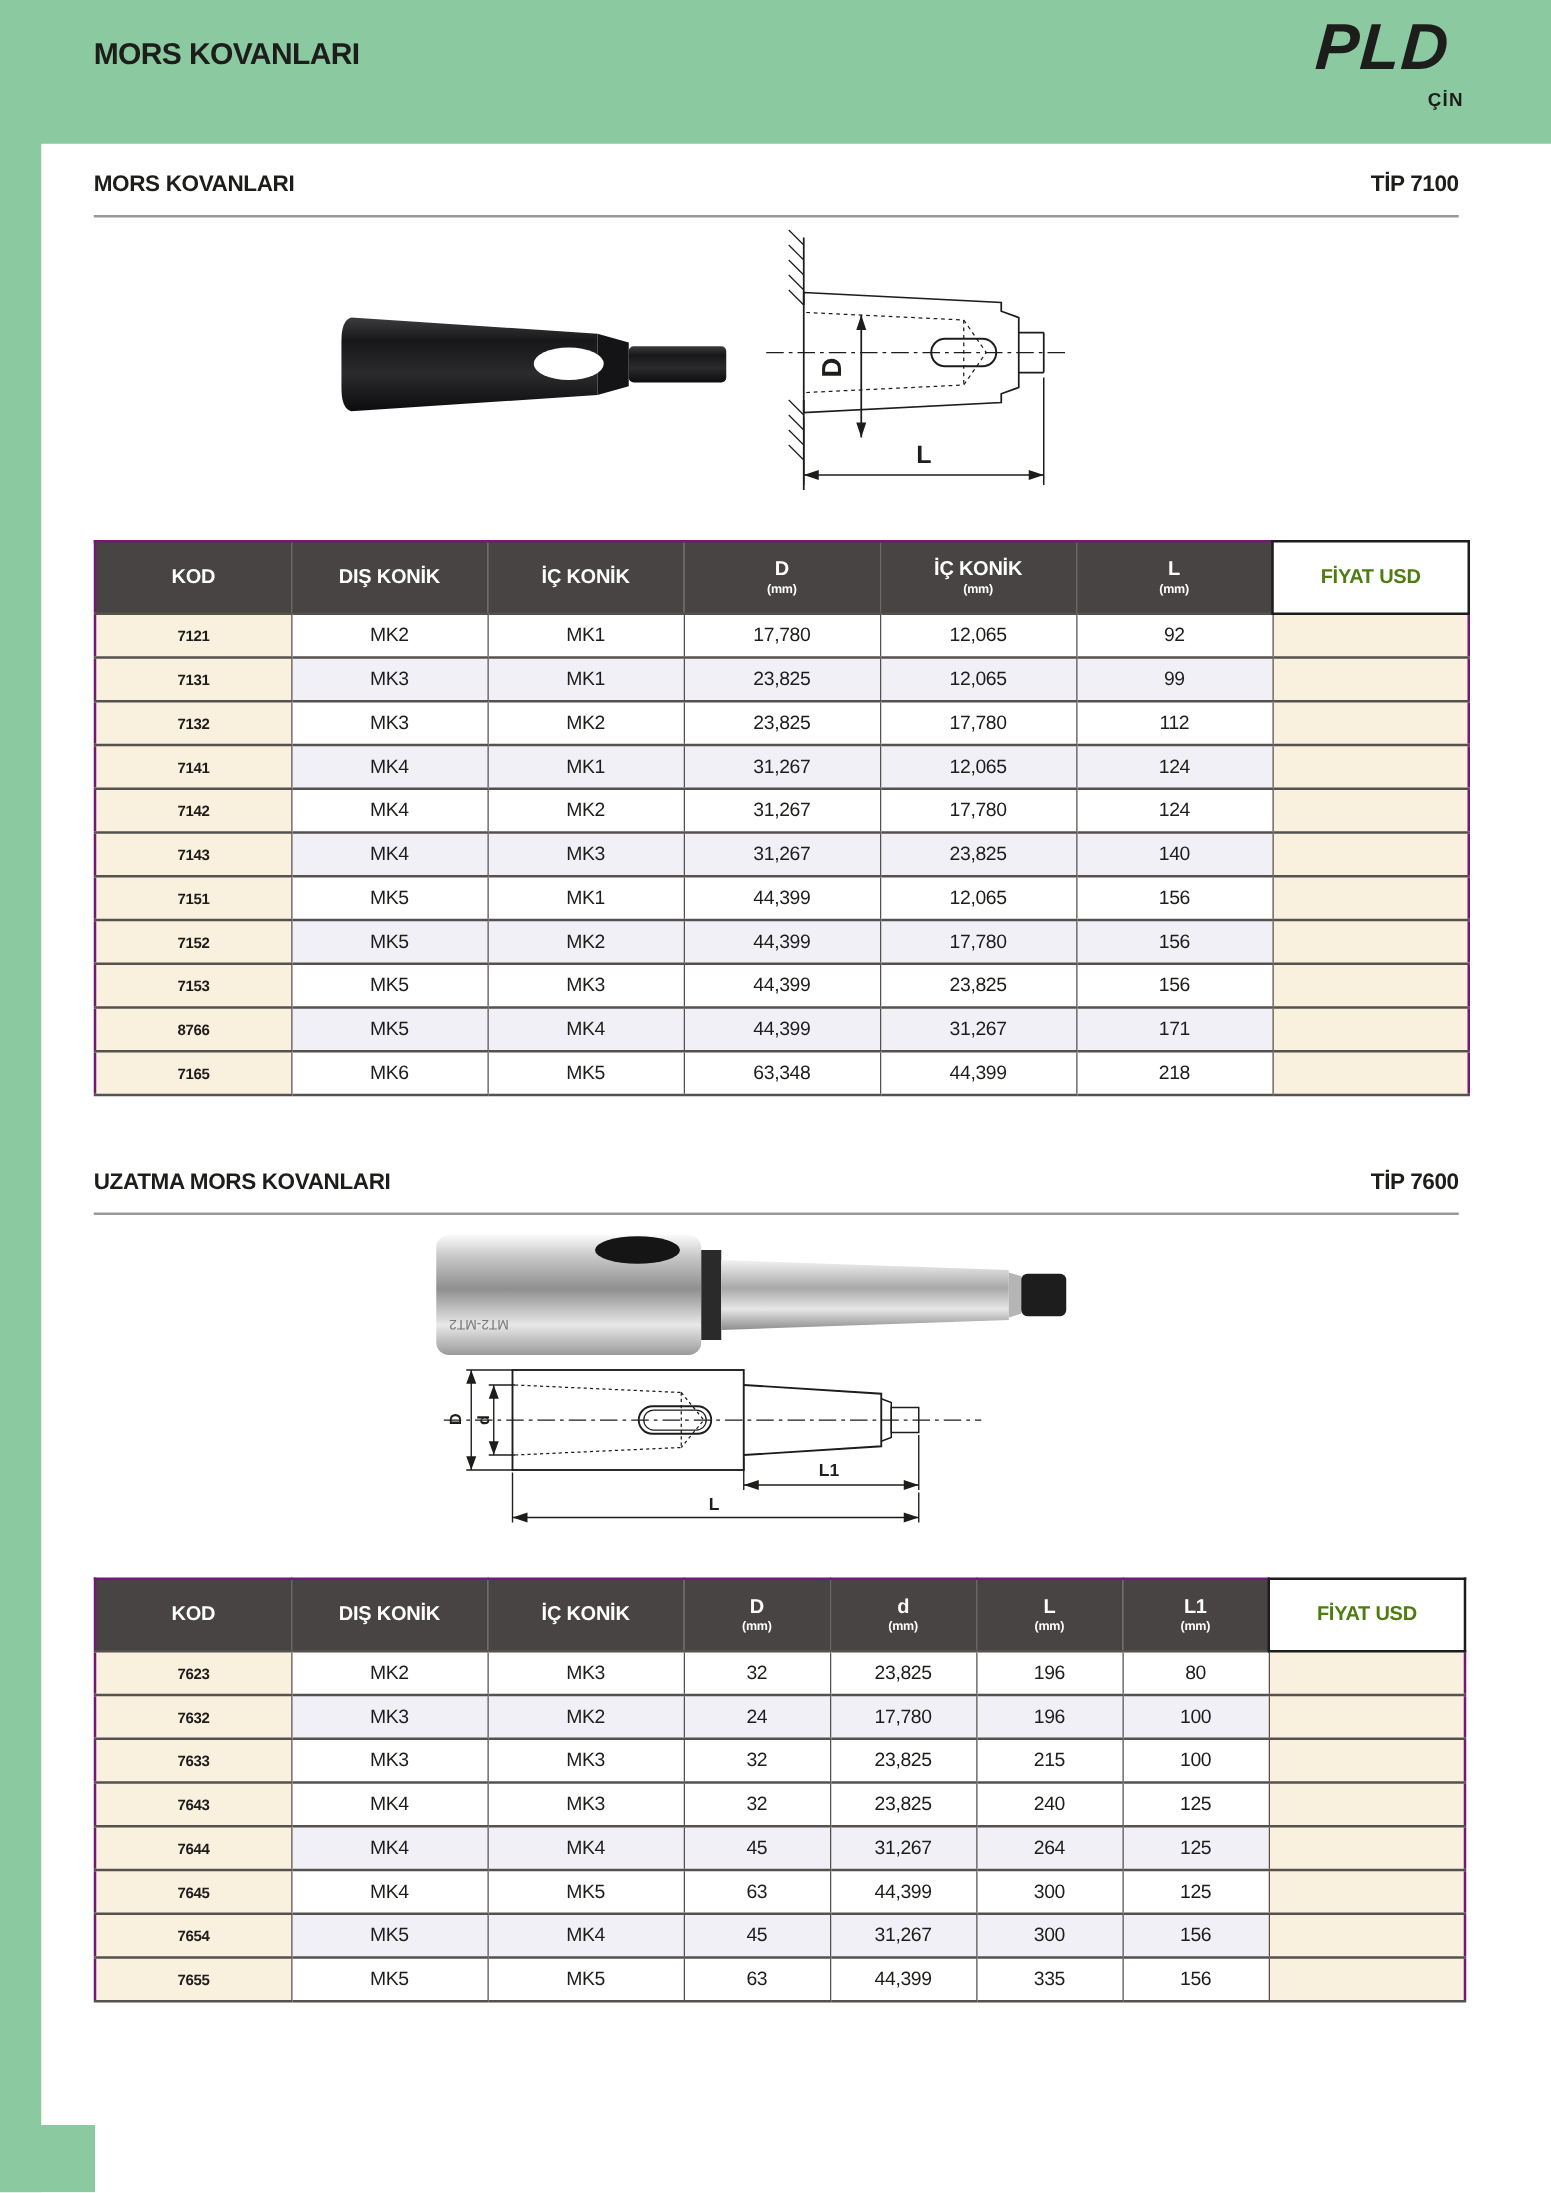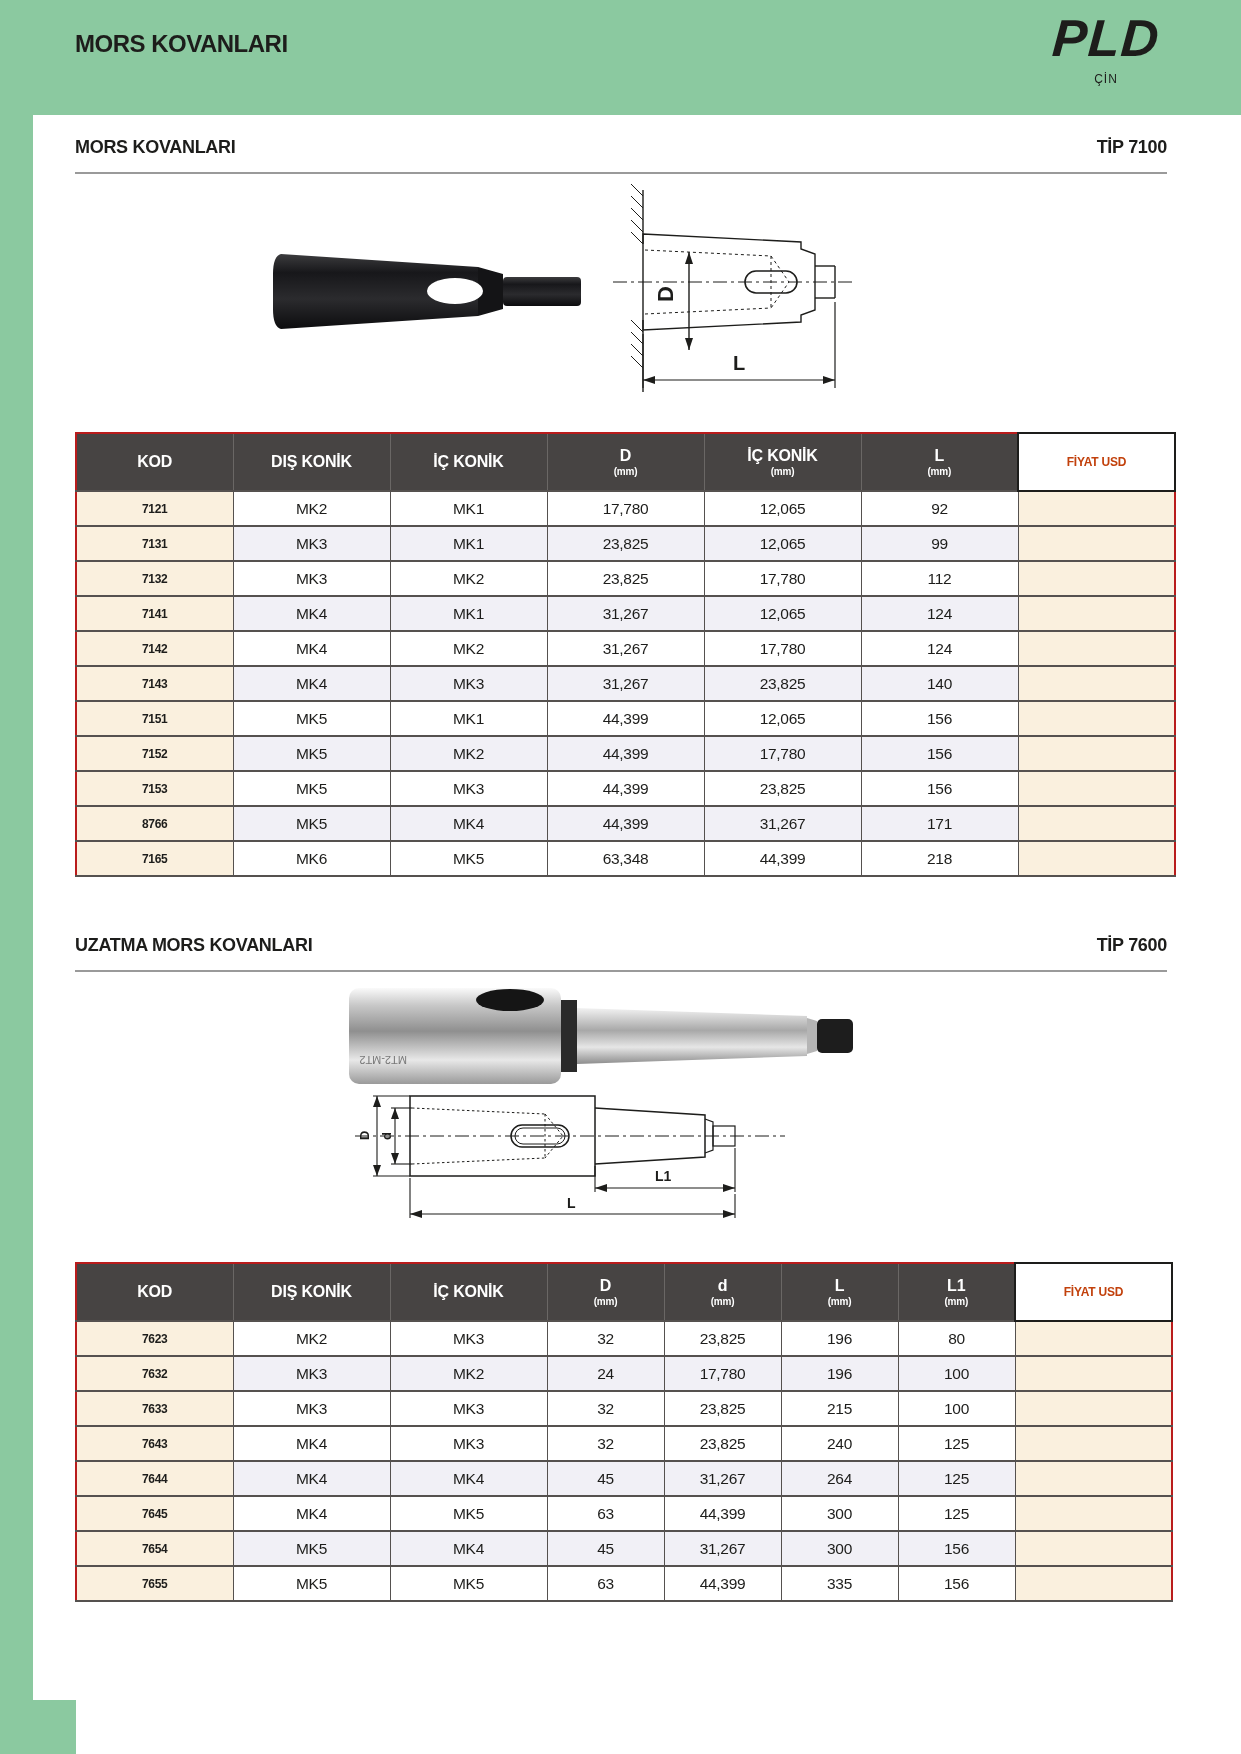--- a/index.html
+++ b/index.html
@@ -5,44 +5,44 @@
   html,body{margin:0;padding:0;background:#fff;}
   .page{position:relative;width:1241px;height:1754px;background:#ffffff;overflow:hidden;
         font-family:"Liberation Sans",sans-serif;color:#1d1d1b;}
   
   .green-band{position:absolute;left:0;top:0;width:1241px;height:115px;background:#8BC9A0;}
   .green-strip{position:absolute;left:0;top:0;width:33px;height:1754px;background:#8BC9A0;}
   .green-foot{position:absolute;left:0;top:1700px;width:76px;height:54px;background:#8BC9A0;}
   .page-title{position:absolute;left:75px;top:30px;font-size:24px;font-weight:bold;letter-spacing:-0.5px;}
   .brand{position:absolute;right:70px;top:12px;width:130px;text-align:center;}
   .brand-logo{font-size:52px;font-weight:bold;font-style:italic;letter-spacing:1px;transform:skewX(-4deg);line-height:1;}
-  .brand-country{font-size:12px;font-weight:normal;letter-spacing:1px;margin-top:8px;}
+  .brand-country{font-size:15px;font-weight:bold;letter-spacing:1px;margin-top:8px;text-align:right;}
   .content{position:absolute;left:75px;top:115px;width:1092px;}
   .sec-head{display:flex;justify-content:space-between;align-items:flex-end;
             border-bottom:2.5px solid #9a9a9a;padding-bottom:14px;}
   .sec-title,.sec-tip{font-size:18px;font-weight:bold;letter-spacing:-0.3px;}
   .figures{position:relative;width:100%;}
   .fig1-photo{position:absolute;left:198px;top:70px;}
   .fig1-draw{position:absolute;left:528px;top:8px;}
   .fig2-photo{position:absolute;left:272px;top:14px;}
   .fig2-draw{position:absolute;left:240px;top:116px;}
   
   table.spec{border-collapse:collapse;width:100%;table-layout:fixed;}
   table.spec th{background:#474443;color:#ffffff;height:56px;font-size:16px;font-weight:bold;
        border:1px solid #6a6765;padding:0;letter-spacing:-0.2px;vertical-align:middle;}
-  table.spec th.price{background:#ffffff;color:#c2410c;border:2px solid #1d1d1b;font-size:12px;}
+  table.spec th.price{background:#ffffff;color:#4d7c0f;border:2px solid #1d1d1b;font-size:16px;}
   table.spec th .unit{display:block;font-size:10px;font-weight:bold;margin-top:1px;}
   table.spec td{height:33px;text-align:center;font-size:15.5px;padding:0;
        border-left:1px solid #55514f;border-right:1px solid #55514f;
        border-top:2px solid #55514f;border-bottom:2px solid #55514f;letter-spacing:-0.3px;}
   table.spec td.kod{background:#FAF0DE;font-weight:bold;font-size:12px;}
   table.spec td.price{background:#FAF0DE;}
   table.spec tr.alt td.mid{background:#F1F0F6;}
   table.spec tr.norm td.mid{background:#ffffff;}
-  table.spec{border:2px solid #b91c1c;padding-left:43px;}
+  table.spec{border:2px solid #701a75;padding-left:43px;}
   .t1-wrap{margin-top:0;}
   svg text{font-family:"Liberation Sans",sans-serif;}
 </style>
 </head>
 <body>
 
 <div class="page">
   <div class="green-band"></div>
   <div class="green-strip"></div>
   <div class="green-foot"></div>

